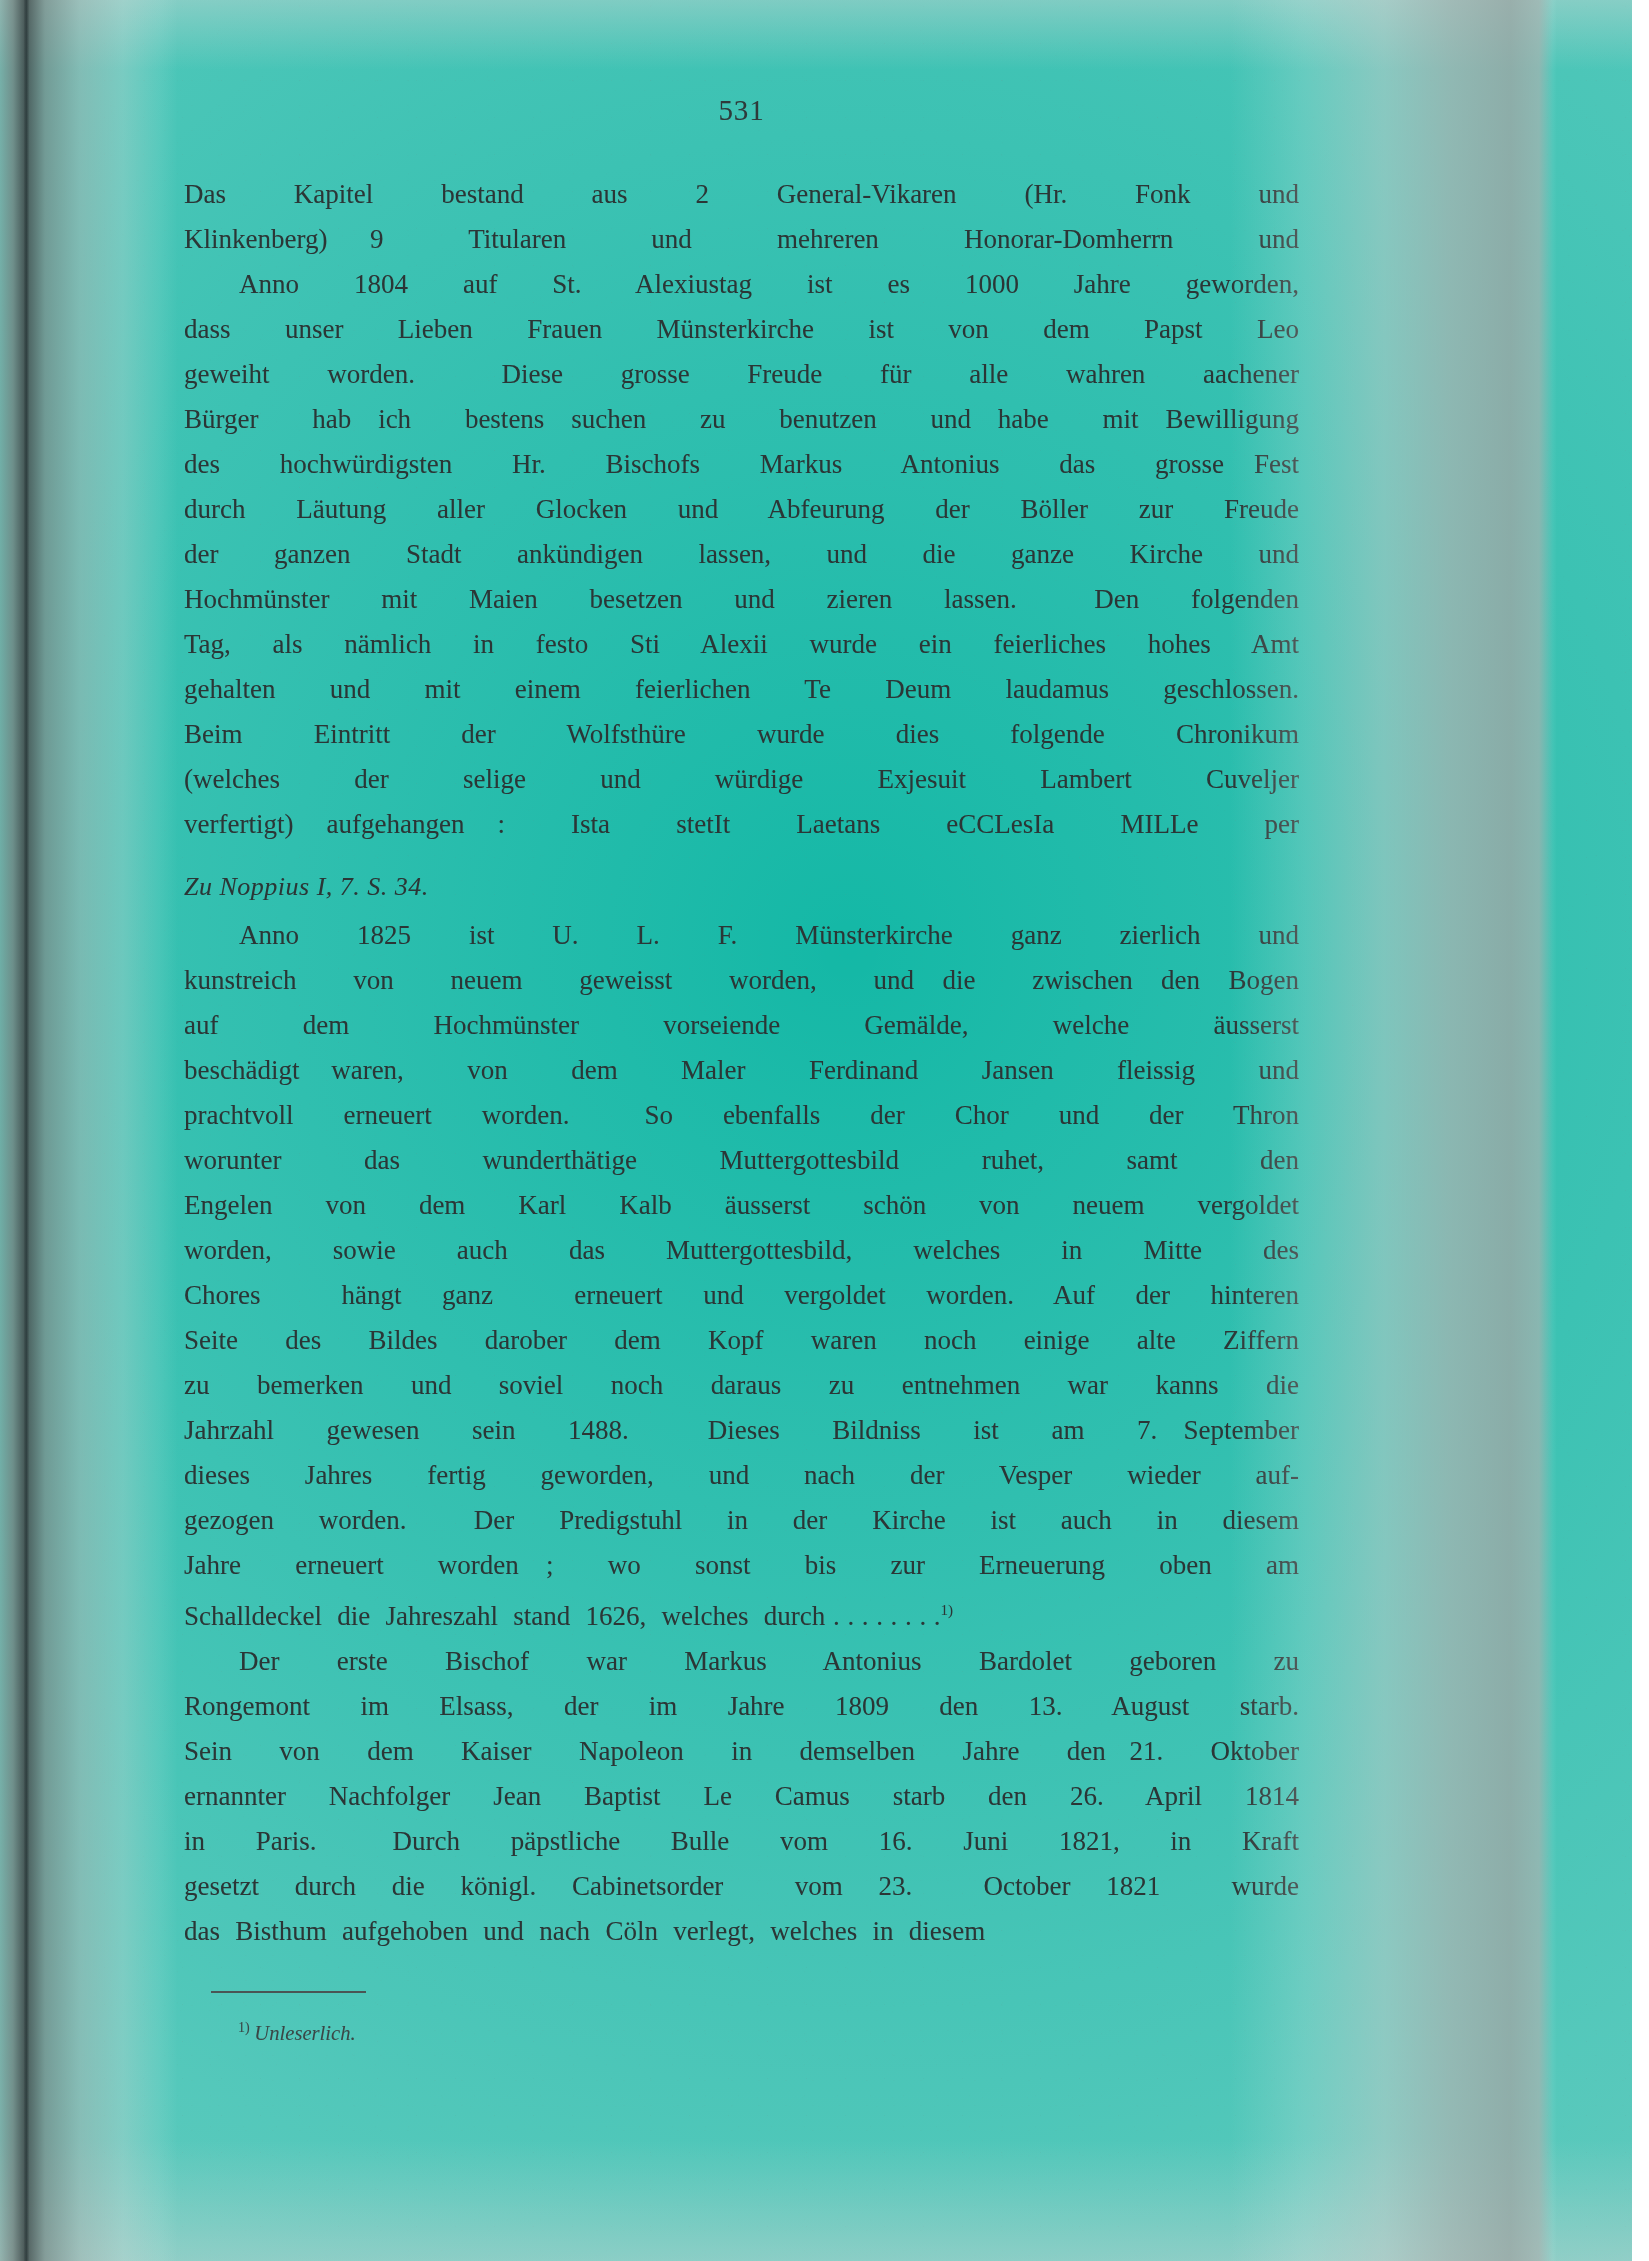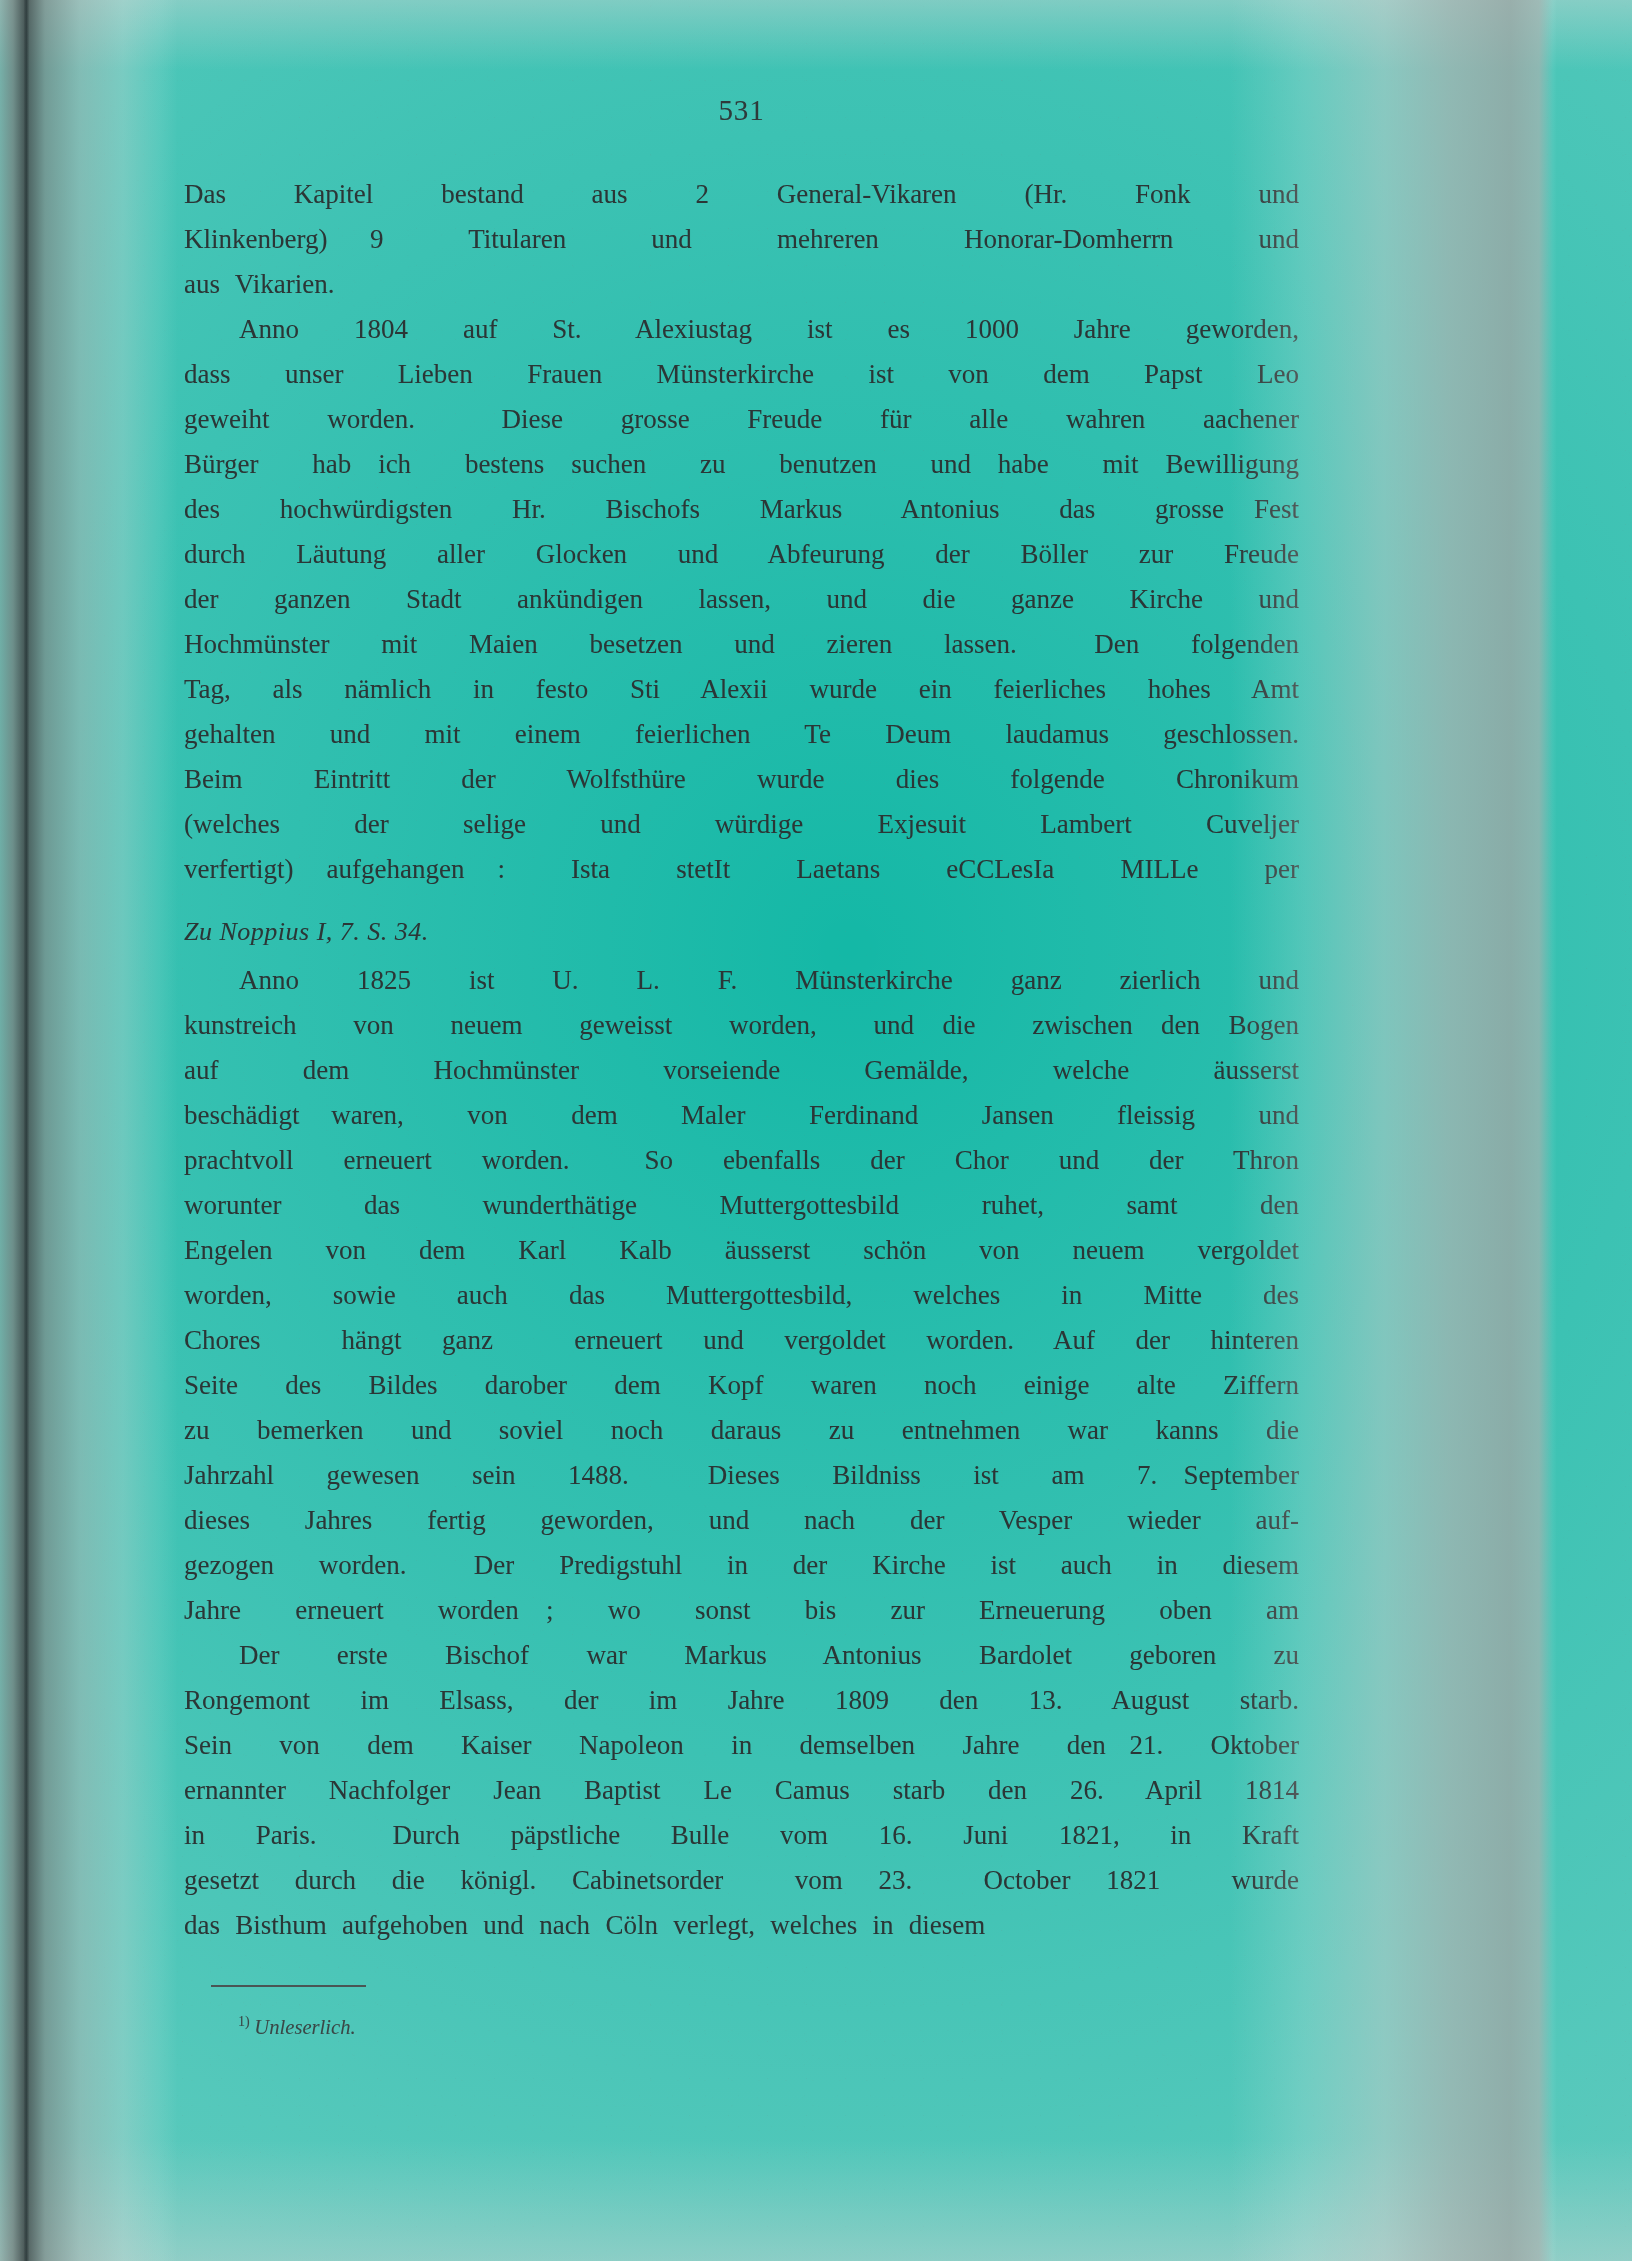--- a/index.html
+++ b/index.html
@@ -192,21 +192,20 @@
 
   <div class="paper-tone"></div>
 
   <div class="content">
 
     <div class="page-number">531</div>
 
     <div class="para">
       <span class="line">Das  Kapitel  bestand  aus  2  General-Vikaren  (Hr.  Fonk  und</span>
       <span class="line">Klinkenberg) 9  Titularen  und  mehreren  Honorar-Domherrn  und</span>
-      <span class="line last">aus  Vikarien.</span>
     </div>
 
     <div class="para">
       <span class="line indent-first">Anno  1804  auf  St.  Alexiustag  ist  es  1000  Jahre  geworden,</span>
       <span class="line">dass  unser  Lieben  Frauen  Münsterkirche  ist  von  dem  Papst  Leo</span>
       <span class="line">geweiht  worden.   Diese  grosse  Freude  für  alle  wahren  aachener</span>
       <span class="line">Bürger  hab ich  bestens suchen  zu  benutzen  und habe  mit Bewilligung</span>
       <span class="line">des  hochwürdigsten  Hr.  Bischofs  Markus  Antonius  das  grosse Fest</span>
       <span class="line">durch  Läutung  aller  Glocken  und  Abfeurung  der  Böller  zur  Freude</span>
       <span class="line">der  ganzen  Stadt  ankündigen  lassen,  und  die  ganze  Kirche  und</span>
@@ -229,20 +228,21 @@
       <span class="line">worunter  das  wunderthätige  Muttergottesbild  ruhet,  samt  den</span>
       <span class="line">Engelen  von  dem  Karl  Kalb  äusserst  schön  von  neuem  vergoldet</span>
       <span class="line">worden,  sowie  auch  das  Muttergottesbild,  welches  in  Mitte  des</span>
       <span class="line">Chores  hängt ganz  erneuert und vergoldet worden. Auf der hinteren</span>
       <span class="line">Seite  des  Bildes  darober  dem  Kopf  waren  noch  einige  alte  Ziffern</span>
       <span class="line">zu  bemerken  und  soviel  noch  daraus  zu  entnehmen  war  kanns  die</span>
       <span class="line">Jahrzahl  gewesen  sein  1488.   Dieses  Bildniss  ist  am  7. September</span>
       <span class="line">dieses  Jahres  fertig  geworden,  und  nach  der  Vesper  wieder  auf-</span>
       <span class="line">gezogen  worden.   Der  Predigstuhl  in  der  Kirche  ist  auch  in  diesem</span>
       <span class="line">Jahre  erneuert  worden ;  wo  sonst  bis  zur  Erneuerung  oben  am</span>
+      <span class="line last"><span>Schalldeckel  die  Jahreszahl  stand  1626,  welches  durch . . . . . . . .</span><span class="fn-ref">1)</span></span>
     </div>
 
     <div class="para">
       <span class="line indent-first">Der  erste  Bischof  war  Markus  Antonius  Bardolet  geboren  zu</span>
       <span class="line">Rongemont  im  Elsass,  der  im  Jahre  1809  den  13.  August  starb.</span>
       <span class="line">Sein  von  dem  Kaiser  Napoleon  in  demselben  Jahre  den 21.  Oktober</span>
       <span class="line">ernannter Nachfolger Jean Baptist Le Camus starb den 26. April 1814</span>
       <span class="line">in  Paris.   Durch  päpstliche  Bulle  vom  16.  Juni  1821,  in  Kraft</span>
       <span class="line">gesetzt durch die königl. Cabinetsorder  vom 23.  October 1821  wurde</span>
       <span class="line last">das  Bisthum  aufgehoben  und  nach  Cöln  verlegt,  welches  in  diesem</span>

